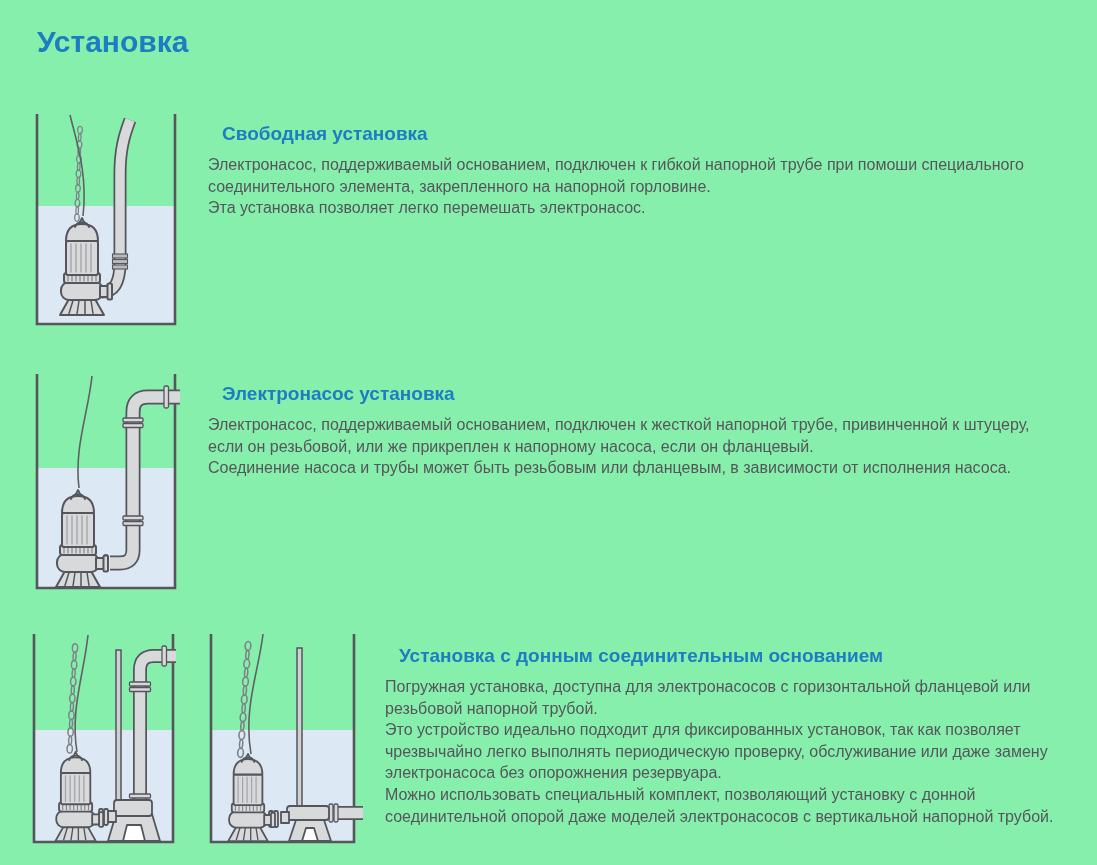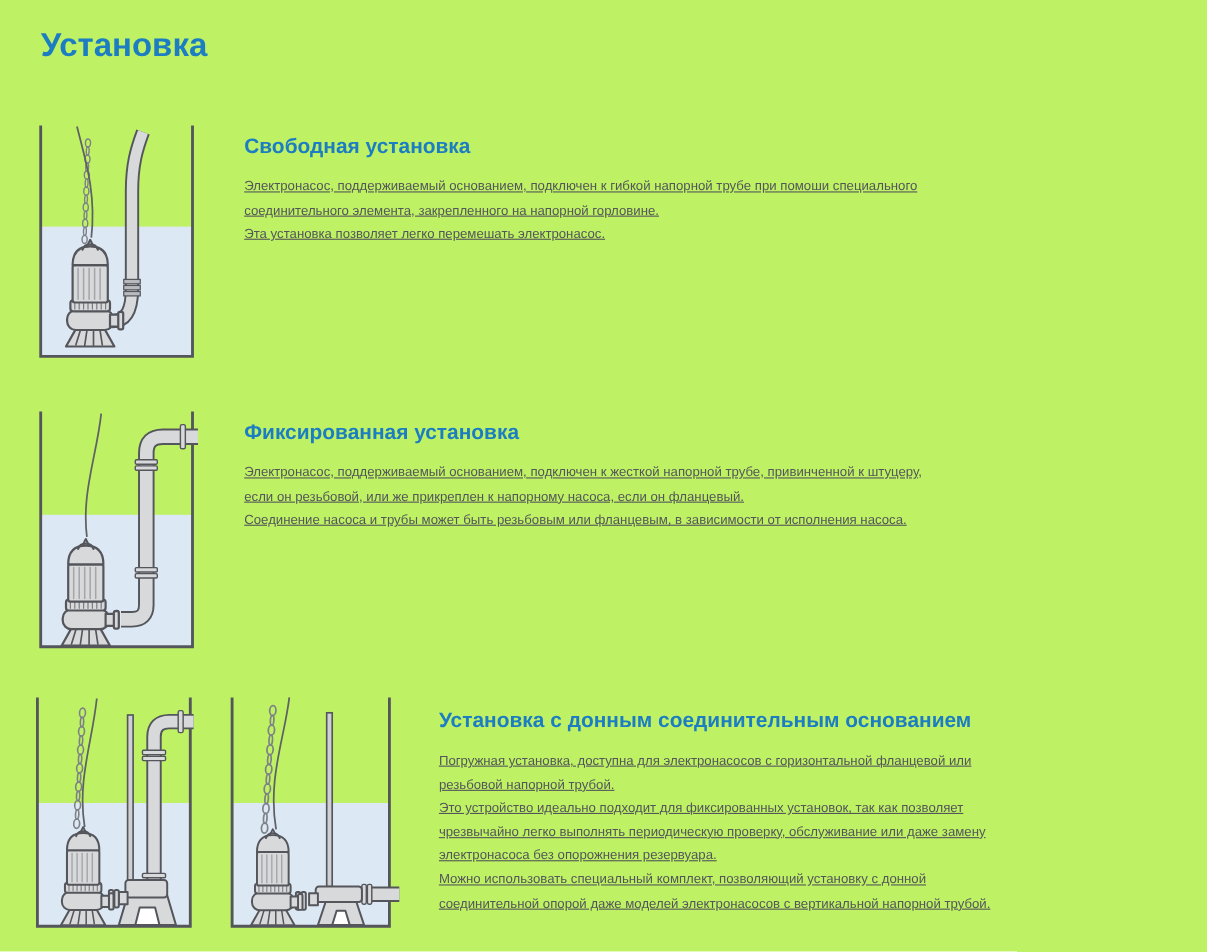--- a/index.html
+++ b/index.html
@@ -1,30 +1,30 @@
 <!DOCTYPE html>
 <html><head>
 <meta charset="utf-8">
 <style>
   html,body{margin:0;padding:0;background:#ffffff;}
   .page{
-    position:relative;width:1097px;height:865px;background:#bef264;overflow:hidden;
+    position:relative;width:1097px;height:865px;background:#86efac;overflow:hidden;
     font-family:"Liberation Sans","DejaVu Sans",sans-serif;
   }
   h1.title{
     position:absolute;left:37px;top:24px;margin:0;
     font-size:30px;line-height:36px;font-weight:700;color:#1c7dc2;
   }
   .content{position:absolute;}
   .content h2{
     margin:0 0 9px 14px;font-size:19px;line-height:22px;font-weight:700;color:#1c7dc2;
   }
   .content p{
-    margin:14px;font-size:12px;line-height:21.6px;color:#54565a;
-    white-space:pre-line;text-align:justify;text-decoration:underline;
+    margin:0;font-size:16px;line-height:21.6px;color:#54565a;
+    white-space:pre-line;text-align:justify;
   }
   .c1{left:208px;top:123px;width:860px;}
   .c2{left:208px;top:383px;width:860px;}
   .c3{left:385px;top:645px;width:682px;}
   .fig{position:absolute;}
   .f1{left:30px;top:110px;width:152px;height:220px;}
   .f2{left:30px;top:370px;width:152px;height:224px;}
   .f3a{left:28px;top:630px;width:157px;height:218px;}
   .f3b{left:205px;top:630px;width:160px;height:218px;}
   svg{display:block;}
@@ -159,21 +159,21 @@
   </div>
 
   <div class="content c1">
     <h2>Свободная установка</h2>
     <p>Электронасос, поддерживаемый основанием, подключен к гибкой напорной трубе при помоши специального
 соединительного элемента, закрепленного на напорной горловине.
 Эта установка позволяет легко перемешать электронасос.</p>
   </div>
 
   <div class="content c2">
-    <h2>Фиксированная установка</h2>
+    <h2>Электронасос установка</h2>
     <p>Электронасос, поддерживаемый основанием, подключен к жесткой напорной трубе, привинченной к штуцеру,
 если он резьбовой, или же прикреплен к напорному насоса, если он фланцевый.
 Соединение насоса и трубы может быть резьбовым или фланцевым, в зависимости от исполнения насоса.</p>
   </div>
 
   <div class="content c3">
     <h2>Установка с донным соединительным основанием</h2>
     <p>Погружная установка, доступна для электронасосов с горизонтальной фланцевой или
 резьбовой напорной трубой.
 Это устройство идеально подходит для фиксированных установок, так как позволяет

